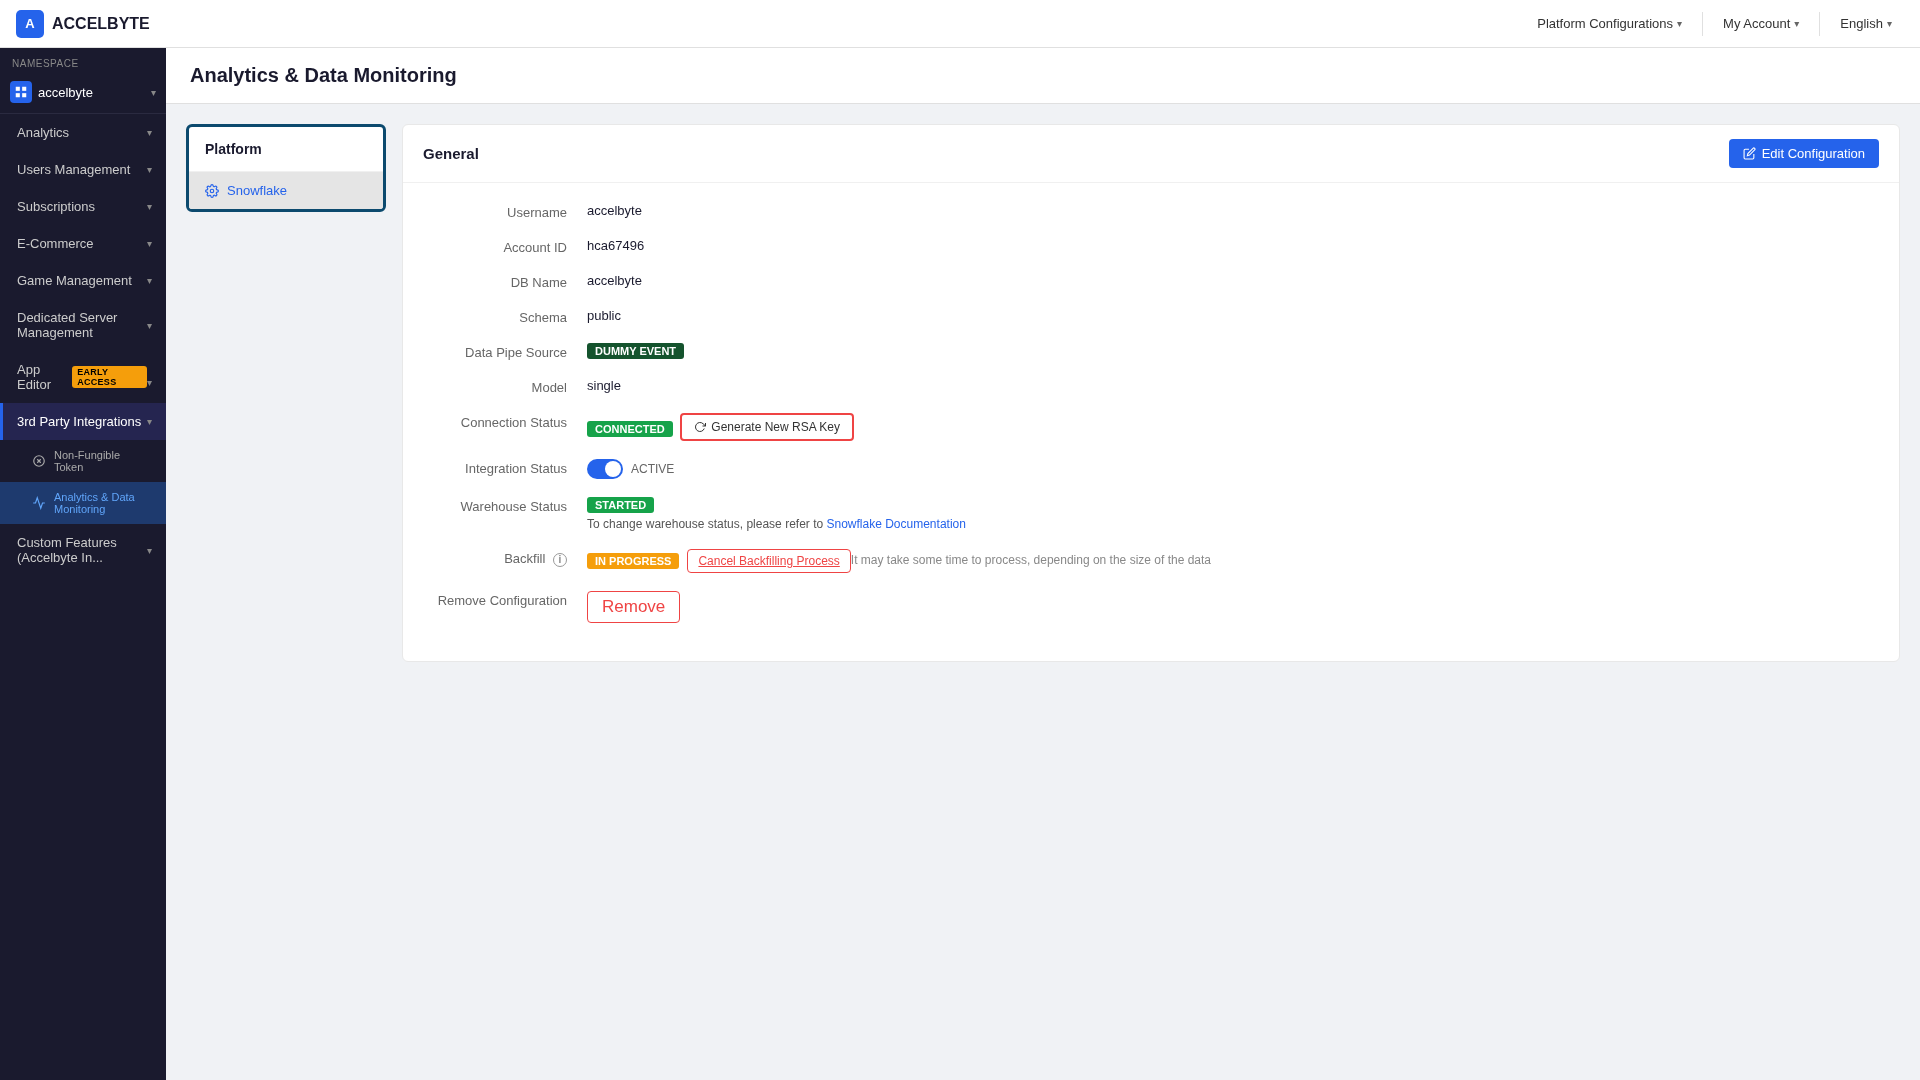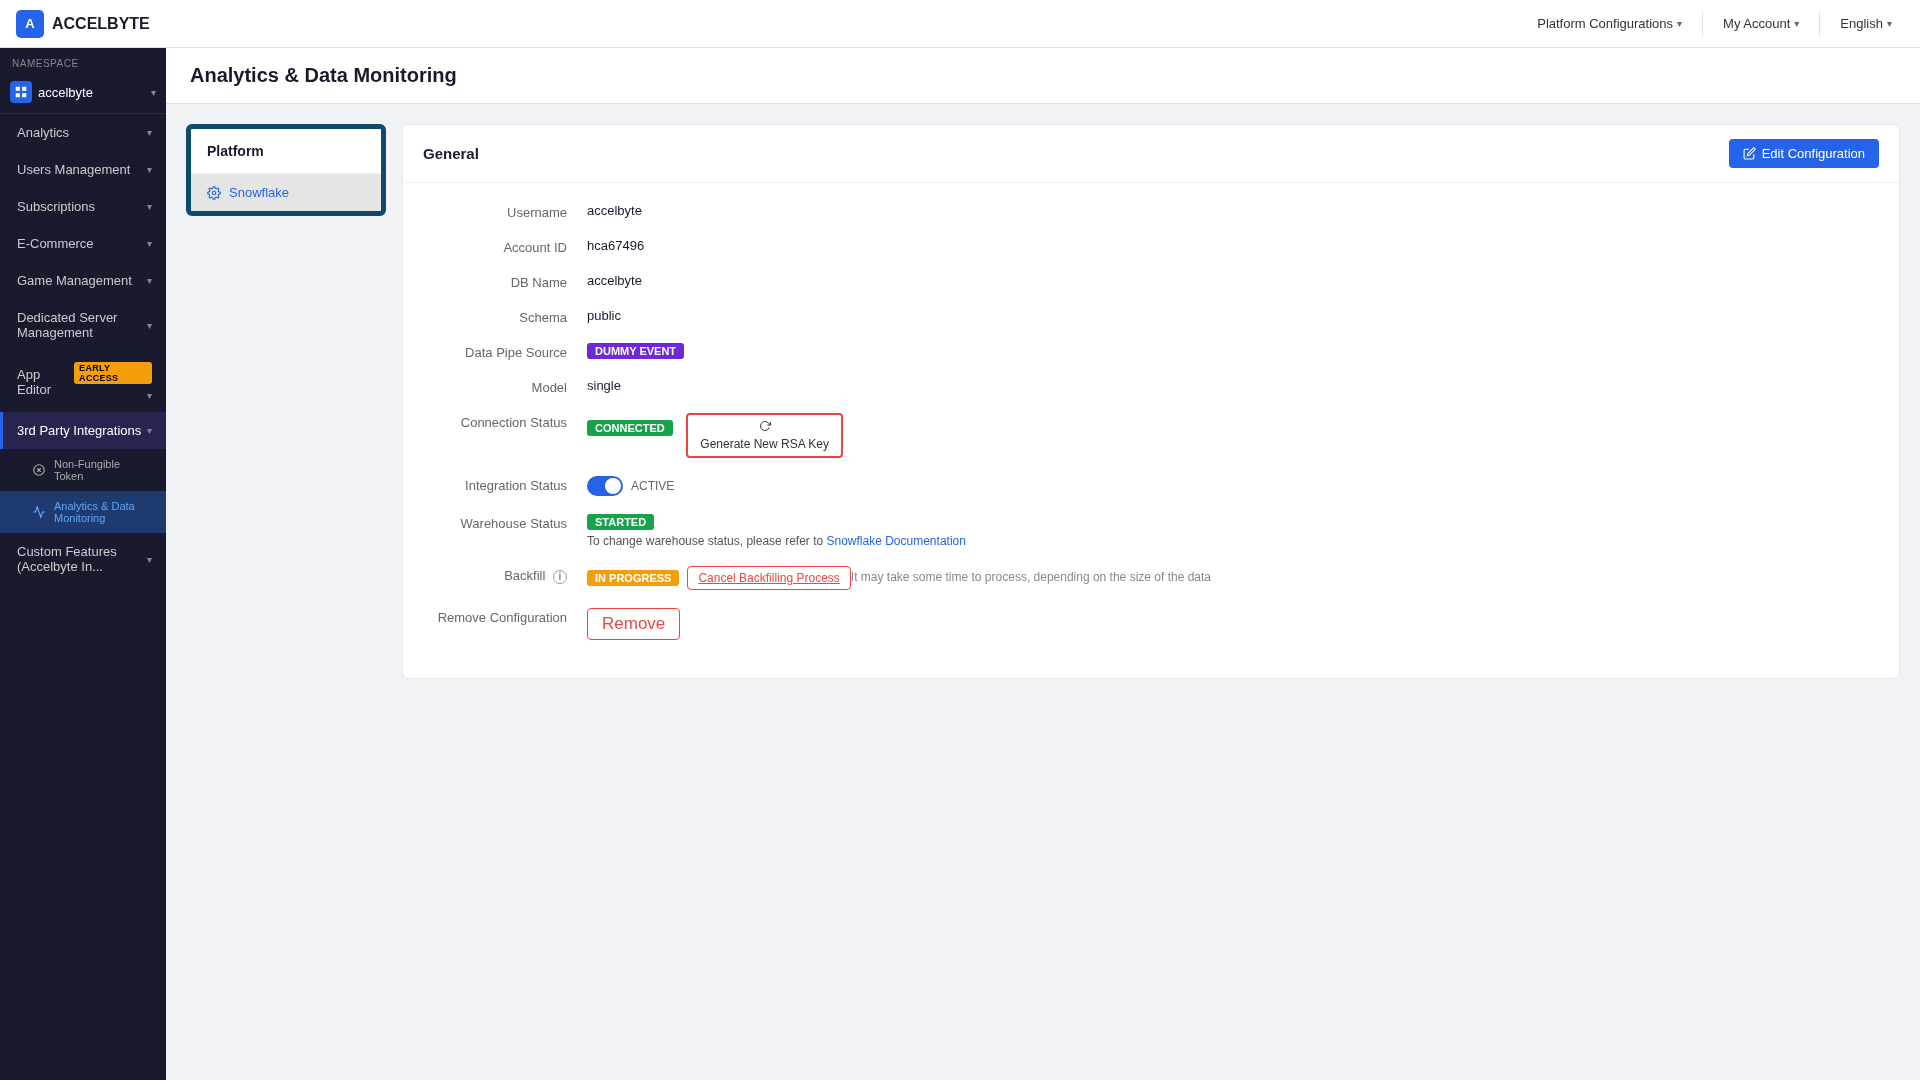--- a/index.html
+++ b/index.html
@@ -67,21 +67,21 @@
       flex-shrink: 0;
     }
     .page-title { font-size: 20px; font-weight: 600; color: #1a1a2e; }
 
     
     .content-area { flex: 1; display: flex; padding: 20px; gap: 16px; overflow: auto; align-items: flex-start; }
 
     
     .left-panel {
       width: 200px; background: #fff; border-radius: 6px; flex-shrink: 0;
-      border: 5px solid #0c4a6e; overflow: hidden;
+      border: 3px solid #0c4a6e; overflow: hidden;
     }
     .left-panel-header {
       padding: 14px 16px; font-weight: 600; font-size: 14px; color: #1a1a2e;
       border-bottom: 1px solid #f0f0f0;
     }
     .left-panel-item {
       display: flex; align-items: center; gap: 8px;
       padding: 11px 16px; cursor: pointer; font-size: 13px; color: #2563eb;
     }
     .left-panel-item.active { background: #e5e5e5; color: #2563eb; }
@@ -109,21 +109,21 @@
       width: 160px; flex-shrink: 0; text-align: right;
       padding-right: 20px; color: #666; font-size: 13px; padding-top: 2px;
     }
     .form-value { flex: 1; font-size: 13px; color: #1a1a2e; }
 
     
     .badge {
       display: inline-block; padding: 2px 8px; border-radius: 3px;
       font-size: 11px; font-weight: 600; text-transform: uppercase;
     }
-    .badge-blue { background: #6d28d9; color: #fff; }
+    .badge-blue { background: #14532d; color: #fff; }
     .badge-green { background: #16a34a; color: #fff; }
     .badge-started { background: #16a34a; color: #fff; }
     .badge-in-progress { background: #f59e0b; color: #fff; }
 
     
     .toggle-container { display: flex; align-items: center; gap: 8px; }
     .toggle {
       width: 36px; height: 20px; background: #2563eb; border-radius: 10px;
       position: relative; cursor: pointer; flex-shrink: 0;
     }
@@ -227,21 +227,21 @@
     <div class="sidebar-item">
       <span>Game Management</span>
       <span class="sidebar-chevron">▾</span>
     </div>
     <div class="sidebar-item">
       <span>Dedicated Server Management</span>
       <span class="sidebar-chevron">▾</span>
     </div>
     <div class="sidebar-item">
       <span>App Editor</span>
-      <div style="display:flex;align-items:flex-end;gap:6px;flex-direction:column;">
+      <div style="display:flex;align-items:flex-end;gap:0;">
         <span class="early-access-badge">EARLY ACCESS</span>
         <span class="sidebar-chevron">▾</span>
       </div>
     </div>
     <div class="sidebar-item active">
       <span>3rd Party Integrations</span>
       <span class="sidebar-chevron">▾</span>
     </div>
 
     <div class="sidebar-sub-item">
@@ -324,21 +324,21 @@
 
           <div class="form-row">
             <div class="form-label">Model</div>
             <div class="form-value">single</div>
           </div>
 
           <div class="form-row">
             <div class="form-label">Connection Status</div>
             <div class="form-value">
               <span class="badge badge-green">CONNECTED</span>
-              <button class="generate-rsa-btn" style="margin-left:10px;flex-direction:column;">
+              <button class="generate-rsa-btn" style="margin-left:4px;">
                 <svg width="12" height="12" viewBox="0 0 24 24" fill="none" stroke="currentColor" stroke-width="2">
                     <polyline points="23 4 23 10 17 10"></polyline>
                     <path d="M20.49 15a9 9 0 1 1-2.12-9.36L23 10"></path>
                   </svg>
                 <span>Generate New RSA Key</span>
               </button>
             </div>
           </div>
 
           <div class="form-row">

